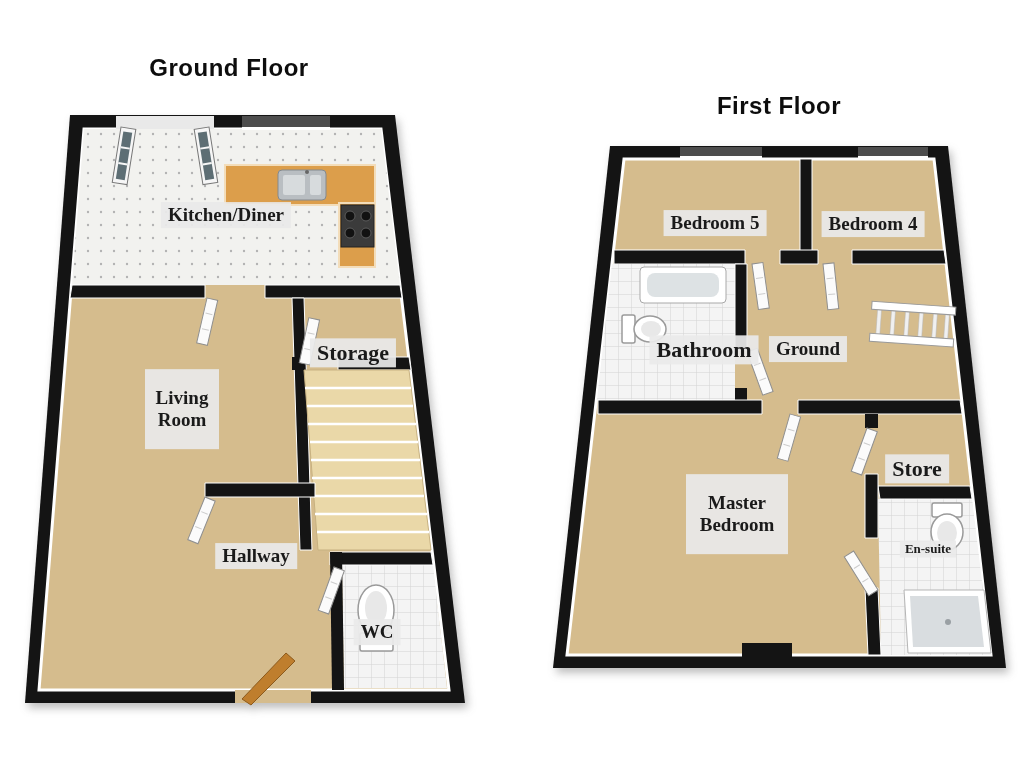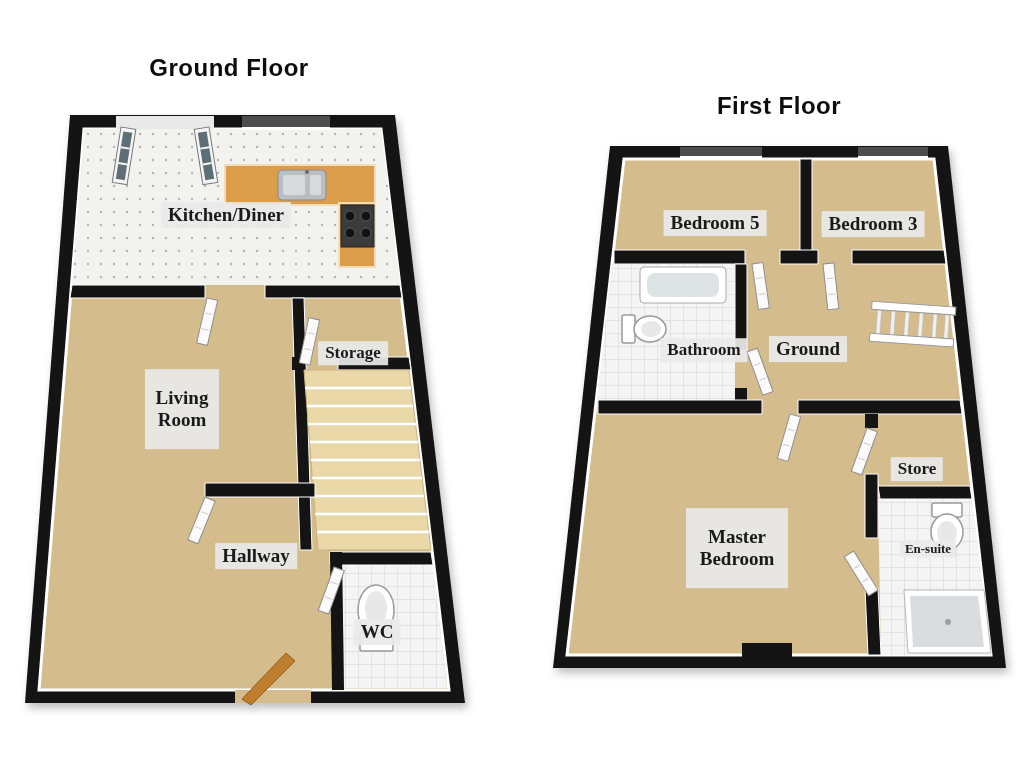--- a/index.html
+++ b/index.html
@@ -5,21 +5,21 @@
   html,body{margin:0;padding:0;background:#ffffff;}
   .stage{position:relative;width:1024px;height:768px;background:#ffffff;overflow:hidden;
          font-family:"Liberation Sans",sans-serif;}
   .plan{position:absolute;filter:drop-shadow(3px 5px 4px rgba(70,70,70,.35));}
   .floor-title{position:absolute;transform:translate(-50%,-50%);font-size:24px;font-weight:bold;
                color:#0d0d0d;letter-spacing:.5px;white-space:nowrap;}
   .label{position:absolute;transform:translate(-50%,-50%);background:rgba(233,233,233,.93);
          color:#1a1a1a;font-weight:bold;font-size:19px;line-height:1.15;padding:2px 7px;
          white-space:nowrap;text-align:center;z-index:5;font-family:Liberation Serif, serif;}
   .label.wrap{white-space:normal;padding:18px 5px;}
-  .label.sm{font-size:17px;}
+  .label.sm{font-size:22px;}
   .label.xs{font-size:13px;padding:1px 5px;}
 </style>
 </head>
 <body>
 
 <div class="stage">
 
   <svg class="plan" style="left:20px;top:105px" width="450" height="610" viewBox="0 0 450 610">
     <defs>
       <pattern id="gf-dots" width="13" height="13" patternUnits="userSpaceOnUse">
@@ -229,20 +229,20 @@
   <div class="floor-title" style="left:229px;top:68px">Ground Floor</div>
   <div class="floor-title" style="left:779px;top:106px">First Floor</div>
 
   <div class="label" style="left:226px;top:215px">Kitchen/Diner</div>
   <div class="label wrap" style="left:182px;top:409px;width:64px">Living Room</div>
   <div class="label sm" style="left:353px;top:353px">Storage</div>
   <div class="label" style="left:256px;top:556px">Hallway</div>
   <div class="label" style="left:377px;top:632px">WC</div>
 
   <div class="label" style="left:715px;top:223px">Bedroom 5</div>
-  <div class="label" style="left:873px;top:224px">Bedroom 3</div>
+  <div class="label" style="left:873px;top:224px">Bedroom 4</div>
   <div class="label sm" style="left:704px;top:350px">Bathroom</div>
   <div class="label" style="left:808px;top:349px">Ground</div>
-  <div class="label wrap" style="left:737px;top:548px;width:92px">Master Bedroom</div>
+  <div class="label wrap" style="left:737px;top:514px;width:92px">Master Bedroom</div>
   <div class="label sm" style="left:917px;top:469px">Store</div>
   <div class="label xs" style="left:928px;top:549px">En-suite</div>
 
 </div>
 
 </body></html>

